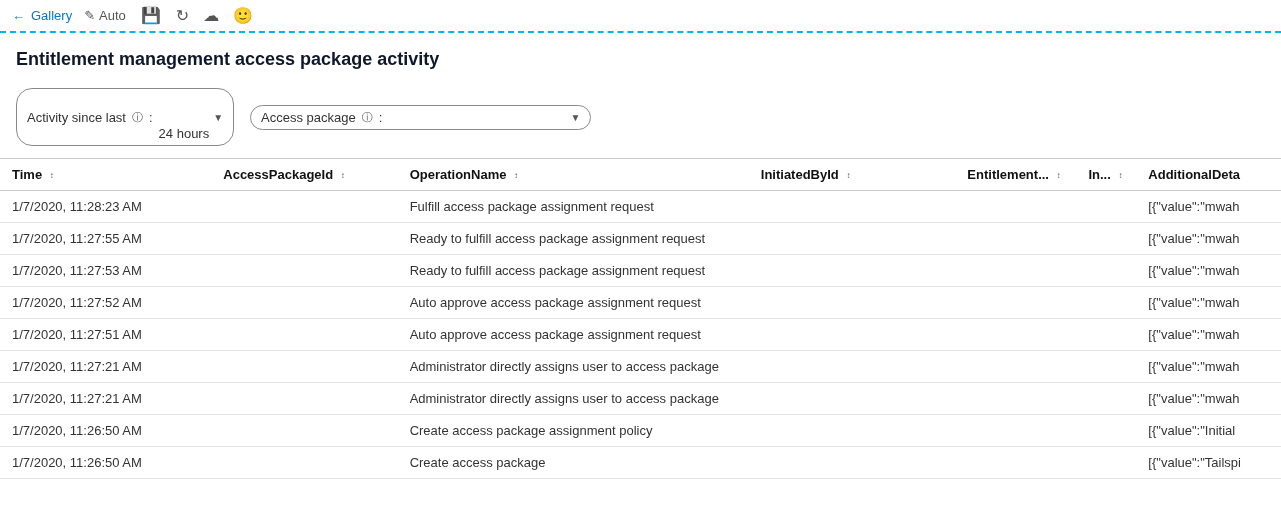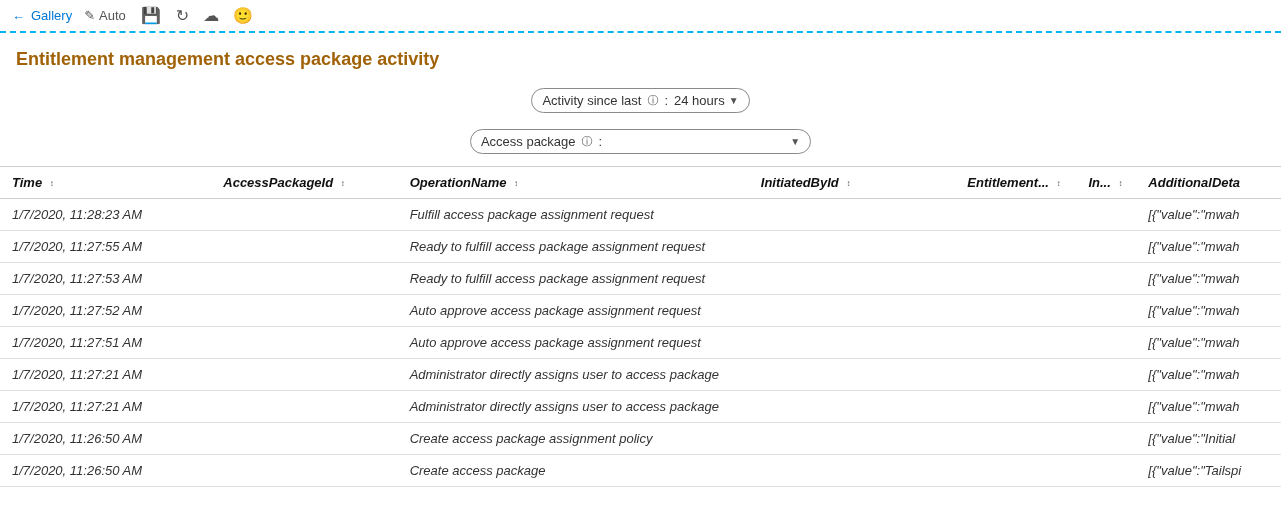--- a/index.html
+++ b/index.html
@@ -56,29 +56,28 @@
       align-items: center;
       gap: 4px;
       color: #555;
       font-size: 13px;
     }
 
     .page-title {
       padding: 16px 16px 10px 16px;
       font-size: 18px;
       font-weight: 600;
-      color: #a16207;
+      color: #0f172a;
     }
 
     .filters-row {
       display: flex;
       align-items: center;
       gap: 16px;
       padding: 8px 16px 12px 16px;
-      flex-direction: column;
     }
 
     .filter-control {
       display: flex;
       align-items: center;
       gap: 6px;
       border: 1px solid #8a8a8a;
       border-radius: 16px;
       padding: 4px 10px;
       font-size: 13px;
@@ -107,20 +106,21 @@
       font-size: 13px;
       color: #333;
       cursor: pointer;
       display: flex;
       align-items: center;
       gap: 4px;
     }
 
     .filter-select-value {
       min-width: 50px;
+      margin-top: 33px;
     }
 
     .chevron-down {
       font-size: 10px;
       color: #555;
     }
 
     .access-package-filter {
       min-width: 240px;
     }
@@ -135,21 +135,20 @@
 
     .table-container {
       width: 100%;
       overflow-x: hidden;
     }
 
     table {
       width: 100%;
       border-collapse: collapse;
       font-size: 13px;
-      font-style: italic;
     }
 
     thead tr {
       border-bottom: 1px solid #ccc;
       border-top: 1px solid #ccc;
     }
 
     thead th {
       padding: 8px 12px;
       text-align: left;

